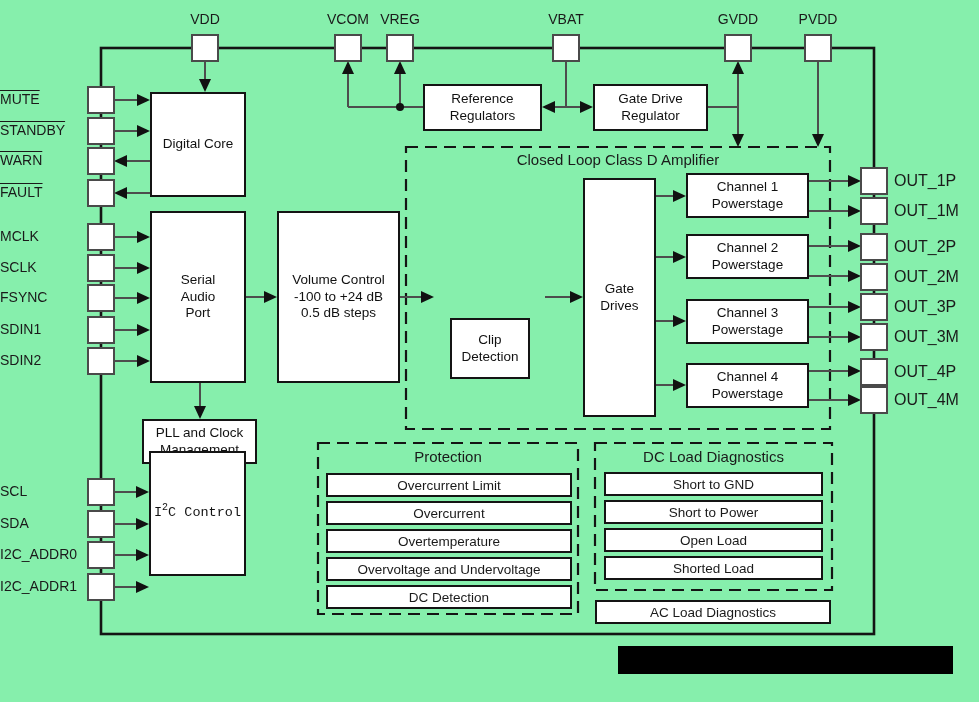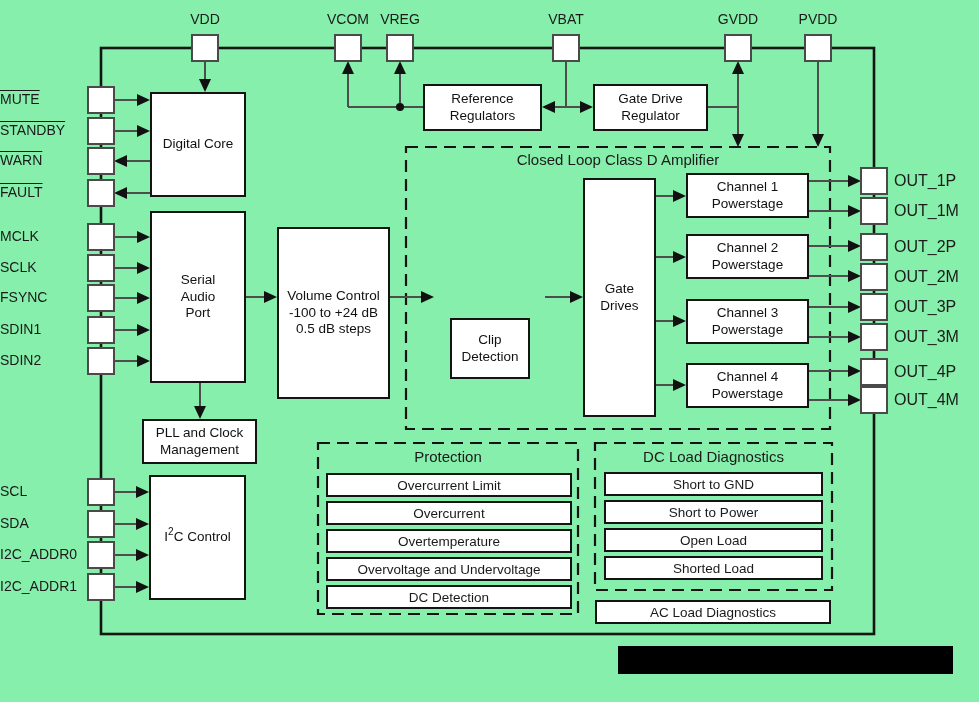--- a/index.html
+++ b/index.html
@@ -226,32 +226,32 @@
   <div class="blk" style="left:150px; top:92px; width:96px; height:105px;">
     <div class="ln">Digital Core</div>
   </div>
 
   <div class="blk" style="left:150px; top:211px; width:96px; height:172px;">
     <div class="ln">Serial</div>
     <div class="ln">Audio</div>
     <div class="ln">Port</div>
   </div>
 
-  <div class="blk" style="left:277px; top:211px; width:113px; height:172px;margin-top:16px;">
+  <div class="blk" style="left:277px; top:211px; width:123px; height:172px;">
     <div class="ln">Volume Control</div>
     <div class="ln">-100 to +24 dB</div>
     <div class="ln">0.5 dB steps</div>
   </div>
 
   <div class="blk" style="left:142px; top:419px; width:115px; height:45px;">
     <div class="ln">PLL and Clock</div>
     <div class="ln">Management</div>
   </div>
 
-  <div class="blk" style="left:149px; top:475px; width:97px; height:125px;">
+  <div class="blk" style="left:149px; top:451px; width:97px; height:125px;font-family:Liberation Mono, monospace;">
     <div class="ln"><span>I</span><sup class="i2c">2</sup><span>C Control</span></div>
   </div>
 
   <div class="blk" style="left:423px; top:84px; width:119px; height:47px;">
     <div class="ln">Reference</div>
     <div class="ln">Regulators</div>
   </div>
 
   <div class="blk" style="left:593px; top:84px; width:115px; height:47px;">
     <div class="ln">Gate Drive</div>

